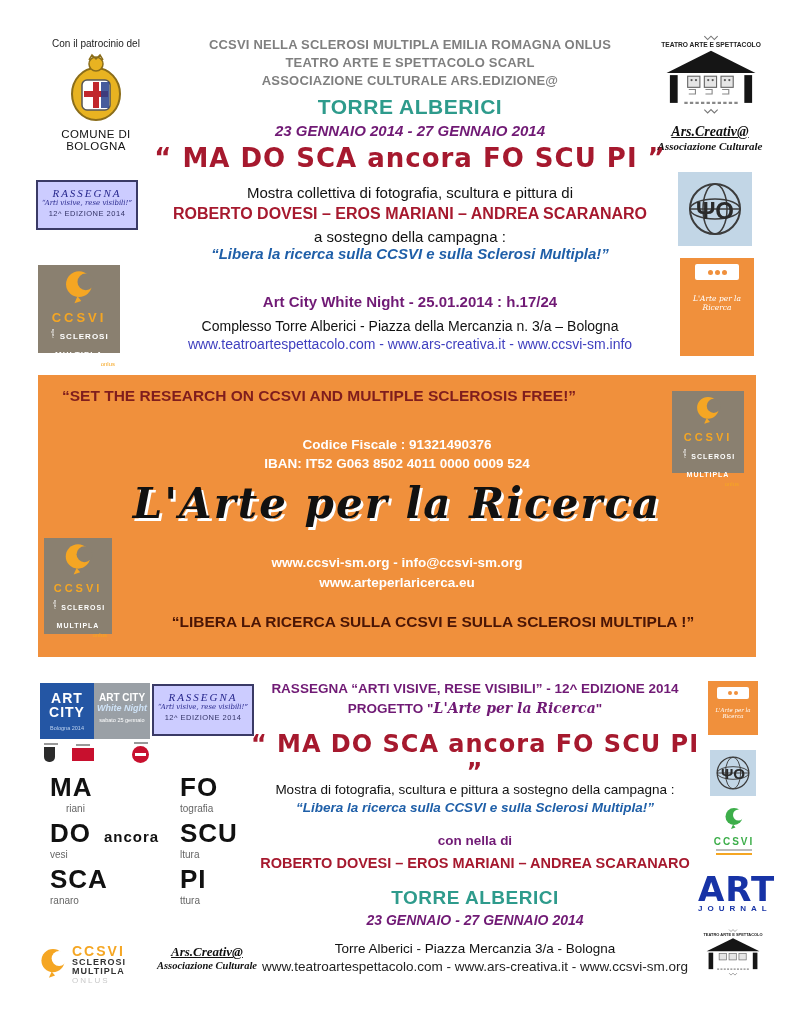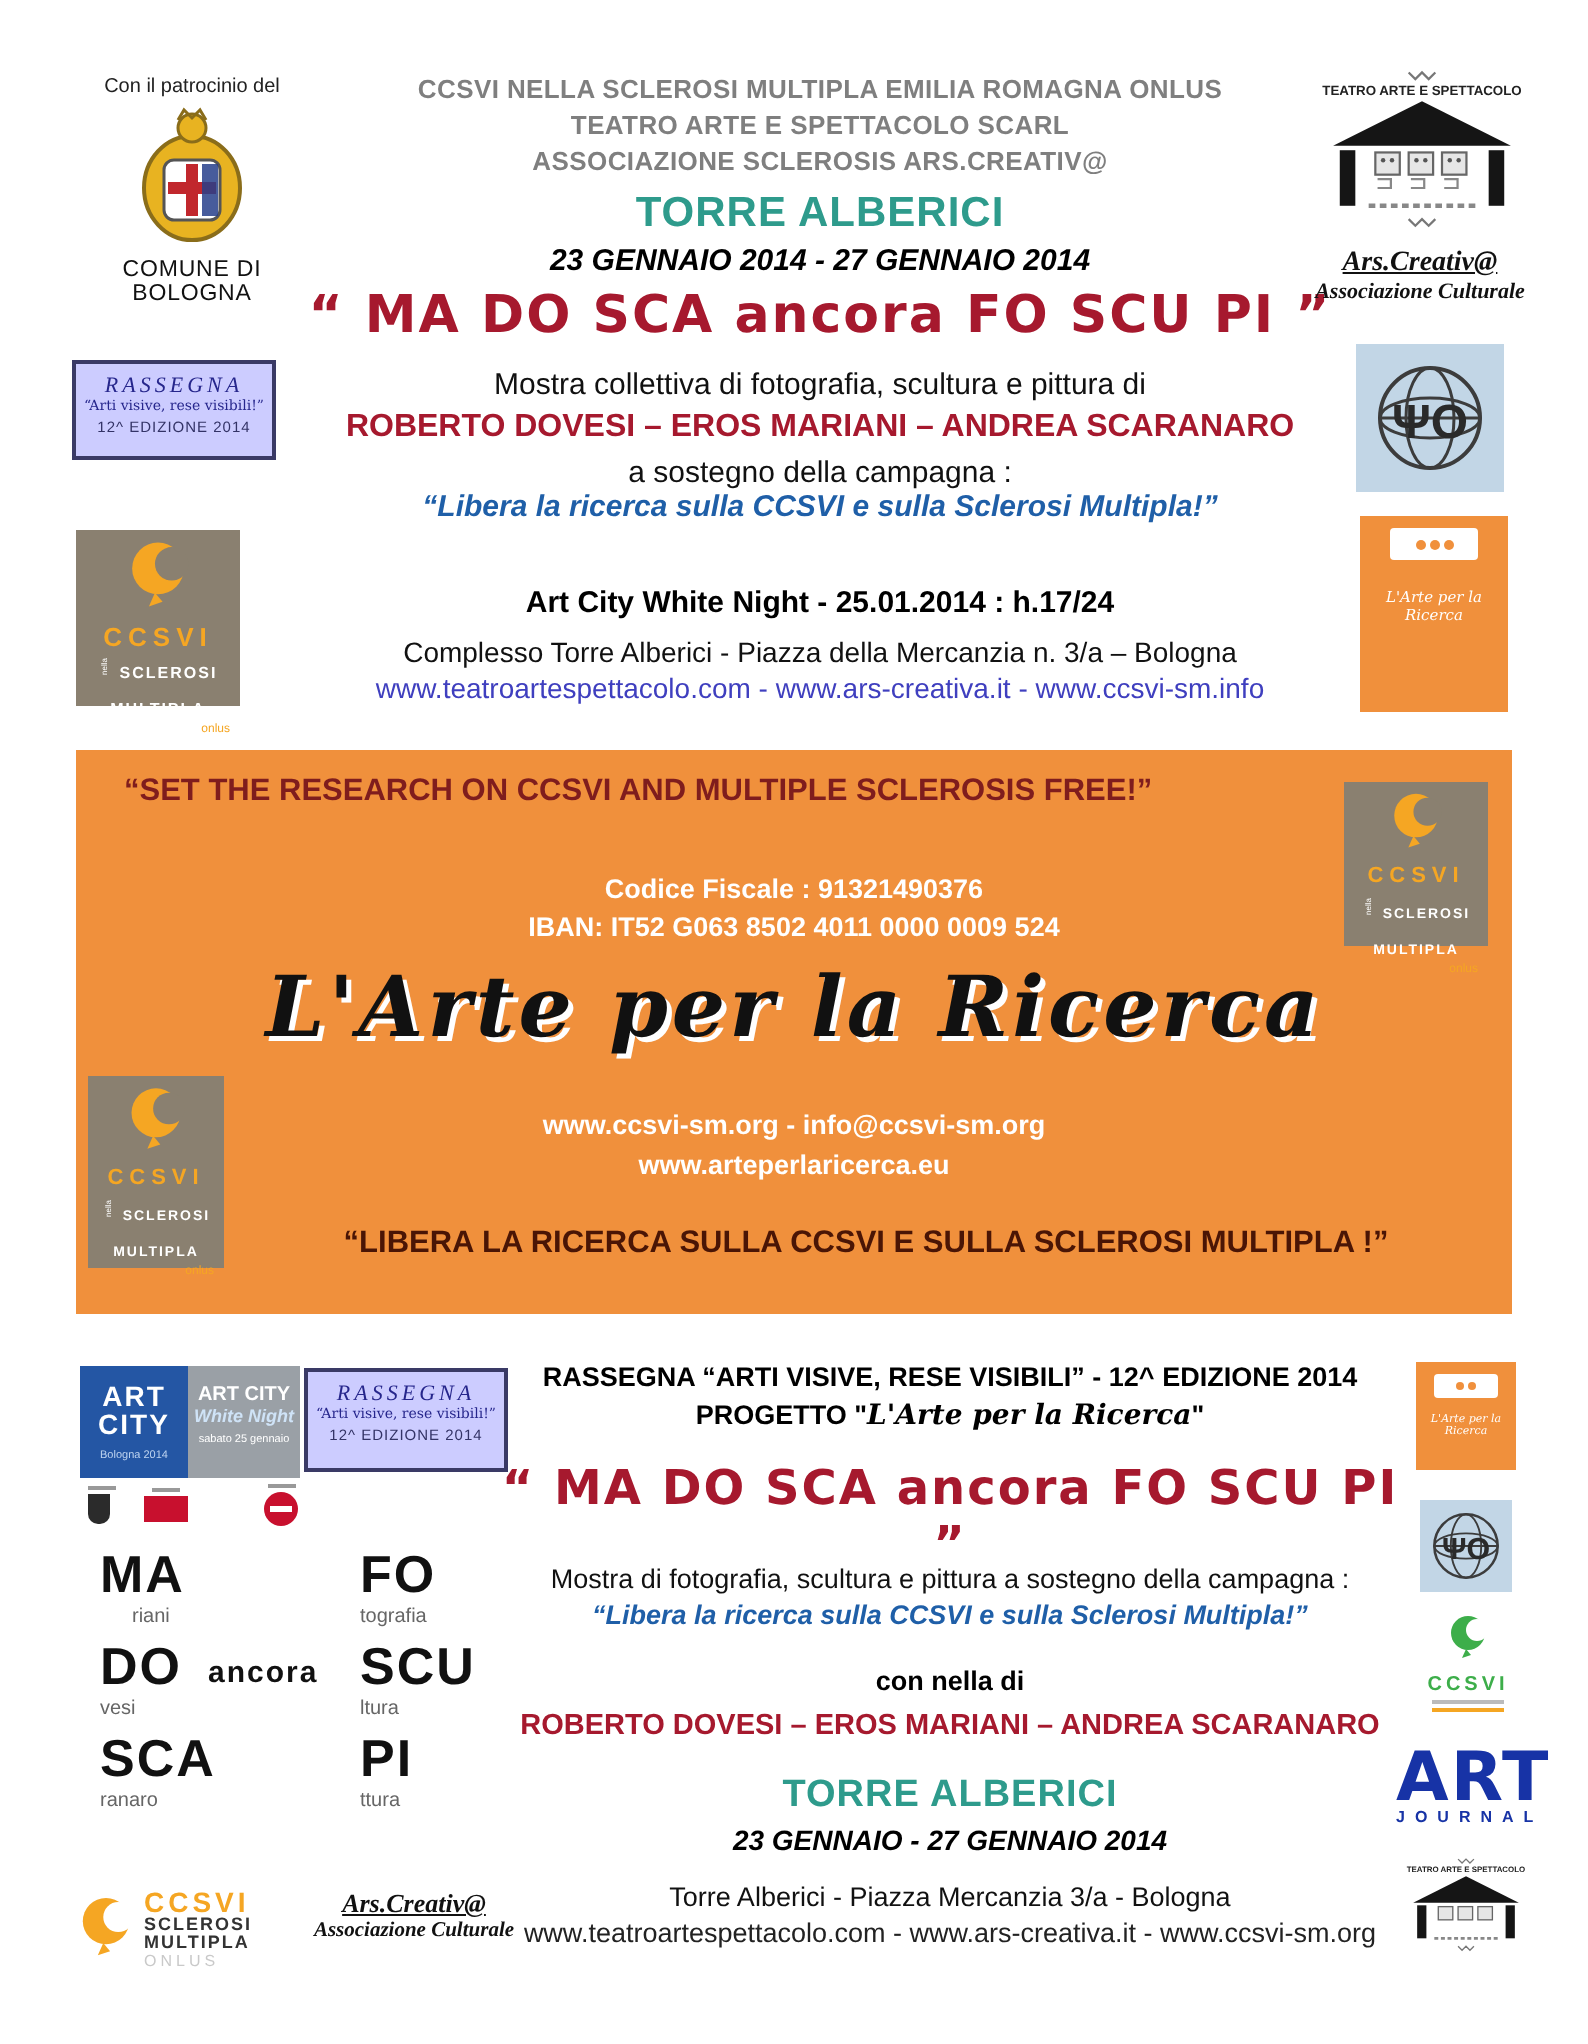--- a/index.html
+++ b/index.html
@@ -3,35 +3,35 @@
 <meta charset="utf-8">
 <style>
   html,body{margin:0;padding:0;background:#fff;}
   #poster{position:relative;width:794px;height:1022px;background:#fff;overflow:hidden;
           font-family:"Liberation Sans",sans-serif;color:#111;}
   .abs{position:absolute;}
   .ctr{text-align:center;}
   .gray-head{color:#7f7f7f;font-weight:bold;font-size:13px;line-height:18px;letter-spacing:.2px;}
   .teal{color:#2e9b8c;font-weight:bold;}
   .darkred{color:#a6192e;font-weight:bold;}
-  .blackbold{color:#000000;font-weight:bold;}
+  .blackbold{color:#701a75;font-weight:bold;}
   .blueq{color:#1f5fa8;font-weight:bold;font-style:italic;}
   .linkline{color:#3f3fbf;}
   .comic{font-family:"DejaVu Sans",sans-serif;font-weight:bold;letter-spacing:1px;}
   .script{font-family:"DejaVu Serif",serif;font-style:italic;font-weight:bold;}
 
   
   .patronage-label{font-size:10px;color:#222;}
   .patronage-org{font-size:11.5px;color:#111;letter-spacing:.4px;}
 
   
   .rassegna-box{background:#ccccff;border:2px solid #3a3a66;box-sizing:border-box;
                 text-align:center;padding-top:5px;}
   .rassegna-title{font-family:"Liberation Serif",serif;color:#26268c;font-size:11px;letter-spacing:2px;font-style:italic;}
-  .rassegna-quote{font-family:"DejaVu Serif",serif;color:#26268c;font-size:7px;}
+  .rassegna-quote{font-family:"DejaVu Serif",serif;font-style:italic;color:#26268c;font-size:7px;}
   .rassegna-edition{color:#333366;font-size:7.5px;letter-spacing:.5px;margin-top:2px;}
 
   
   .ccsvi-taupe{background:#8a8070;text-align:center;box-sizing:border-box;padding-top:4px;}
   .ccsvi-name{color:#f5a623;font-weight:bold;font-size:13px;letter-spacing:3px;line-height:13px;}
   .ccsvi-lines{color:#fff;font-weight:bold;font-size:8px;line-height:8px;letter-spacing:1px;}
   .ccsvi-nella{display:inline-block;transform:rotate(-90deg);font-size:4px;color:#fff;vertical-align:middle;width:6px;}
   .ccsvi-onlus{color:#f5a623;font-size:6px;text-align:right;padding-right:5px;}
 
   
@@ -132,21 +132,21 @@
     <div style="margin-top:1px;">
       <span class="ccsvi-nella">nella</span>
       <span class="ccsvi-lines"><span>SCLEROSI</span><br><span>MULTIPLA</span></span>
     </div>
     <div class="ccsvi-onlus">onlus</div>
   </div>
 
   <div class="abs ctr gray-head" style="left:140px;top:36px;width:540px;">
     <div>CCSVI NELLA SCLEROSI MULTIPLA EMILIA ROMAGNA ONLUS</div>
     <div>TEATRO ARTE E SPETTACOLO SCARL</div>
-    <div>ASSOCIAZIONE SCLEROSIS ARS.CREATIV@</div>
+    <div>ASSOCIAZIONE CULTURALE ARS.EDIZIONE@</div>
   </div>
   <div class="abs ctr teal" style="left:140px;top:95px;width:540px;font-size:21px;letter-spacing:.5px;">TORRE ALBERICI</div>
   <div class="abs ctr blackbold" style="left:140px;top:122px;width:540px;font-size:15px;font-style:italic;">23 GENNAIO 2014 - 27 GENNAIO 2014</div>
   <div class="abs ctr comic" style="left:100px;top:143px;width:620px;font-size:26px;color:#a6192e;">“ MA DO SCA ancora FO SCU PI ”</div>
   <div class="abs ctr" style="left:140px;top:184px;width:540px;font-size:15px;">Mostra collettiva di fotografia, scultura e pittura di</div>
   <div class="abs ctr darkred" style="left:120px;top:205px;width:580px;font-size:16px;">ROBERTO DOVESI – EROS MARIANI – ANDREA SCARANARO</div>
   <div class="abs ctr" style="left:140px;top:228px;width:540px;font-size:15px;">a sostegno della campagna :</div>
   <div class="abs ctr blueq" style="left:140px;top:245px;width:540px;font-size:15px;">“Libera la ricerca sulla CCSVI e sulla Sclerosi Multipla!”</div>
   <div class="abs ctr blackbold" style="left:140px;top:293px;width:540px;font-size:15px;">Art City White Night - 25.01.2014 : h.17/24</div>
   <div class="abs ctr" style="left:140px;top:318px;width:540px;font-size:14px;">Complesso Torre Alberici - Piazza della Mercanzia n. 3/a – Bologna</div>

